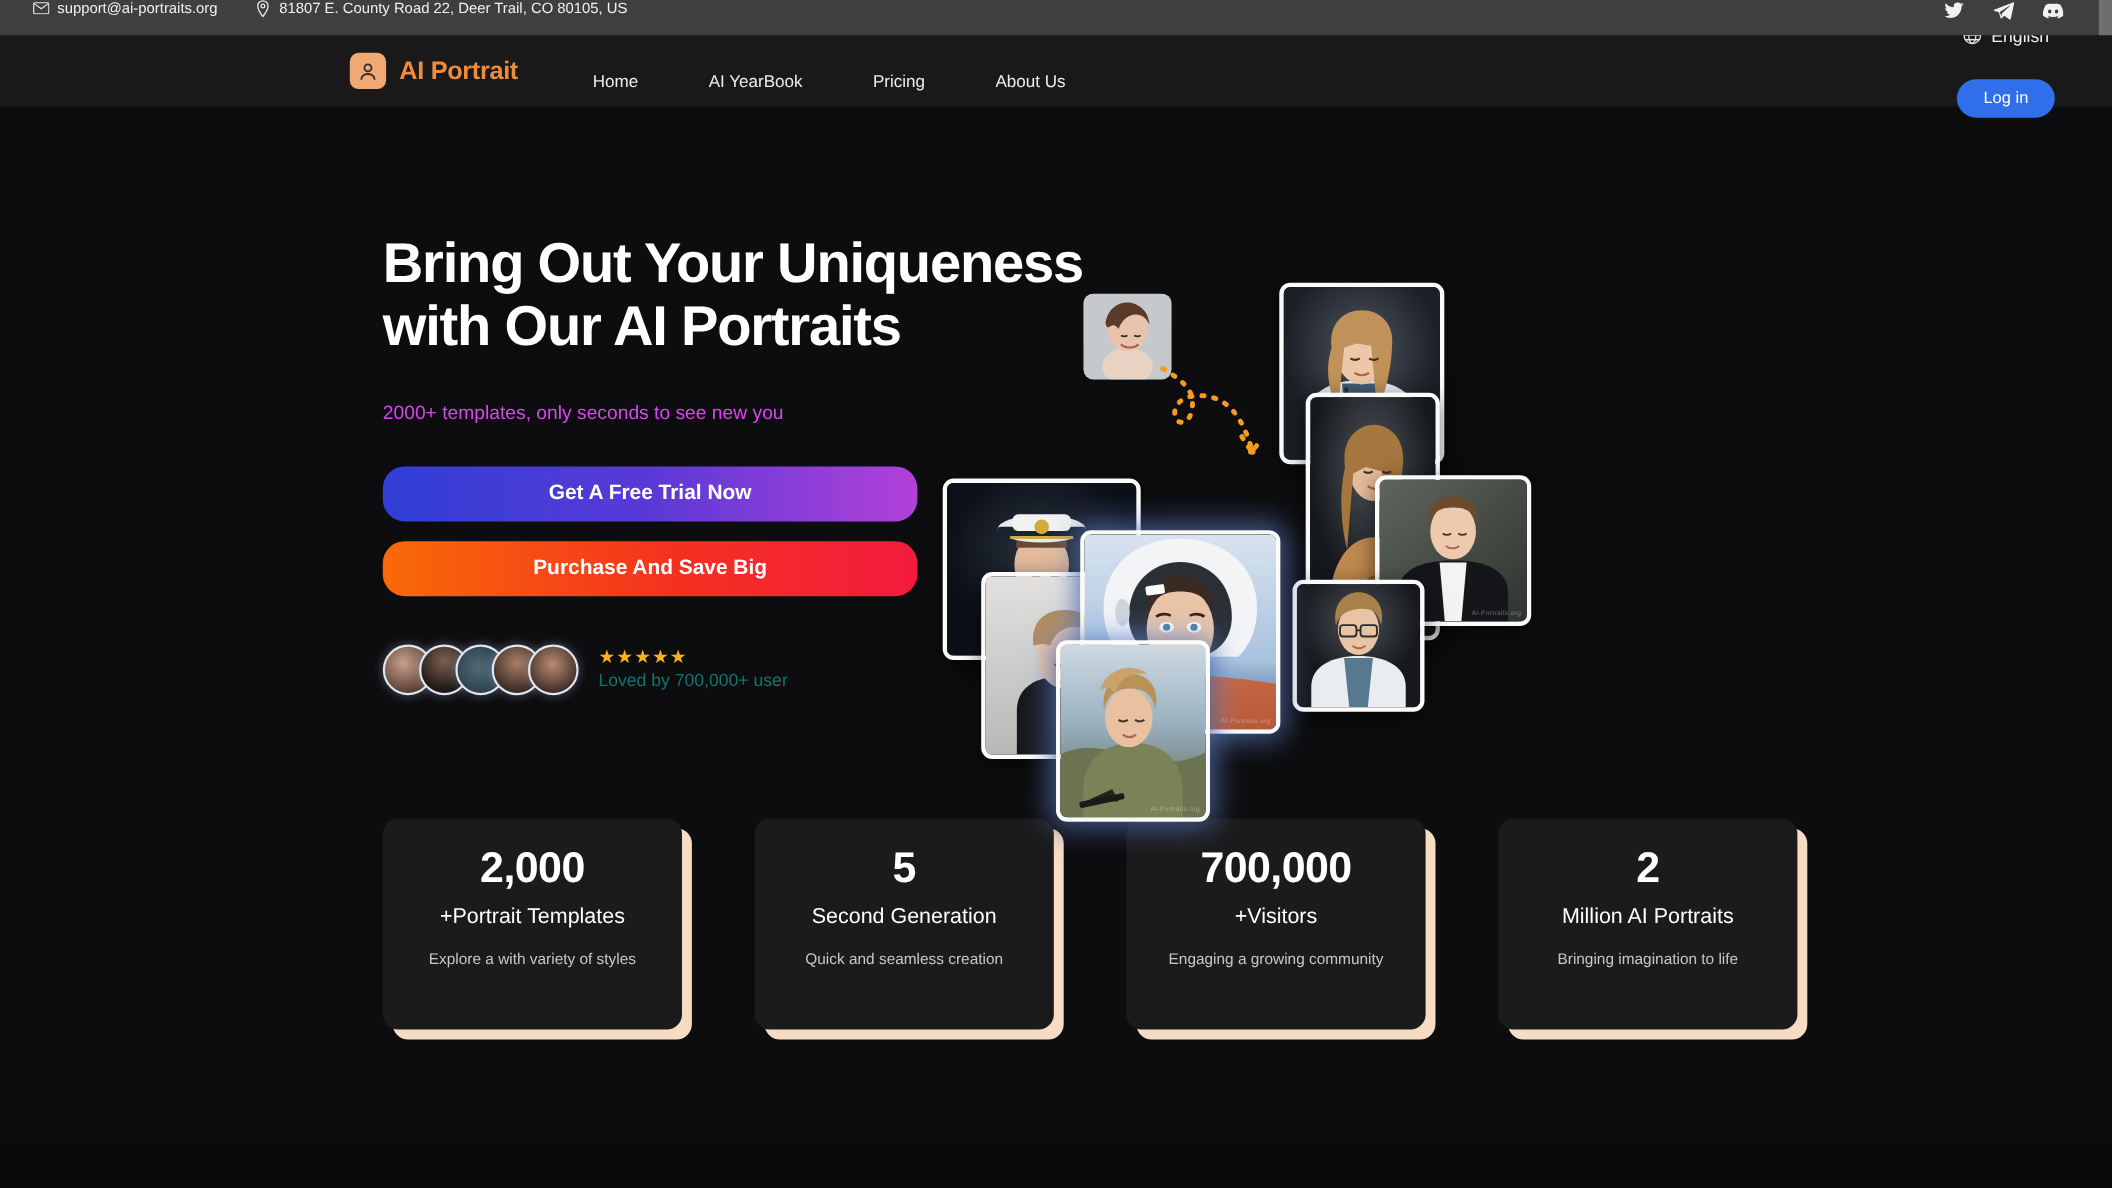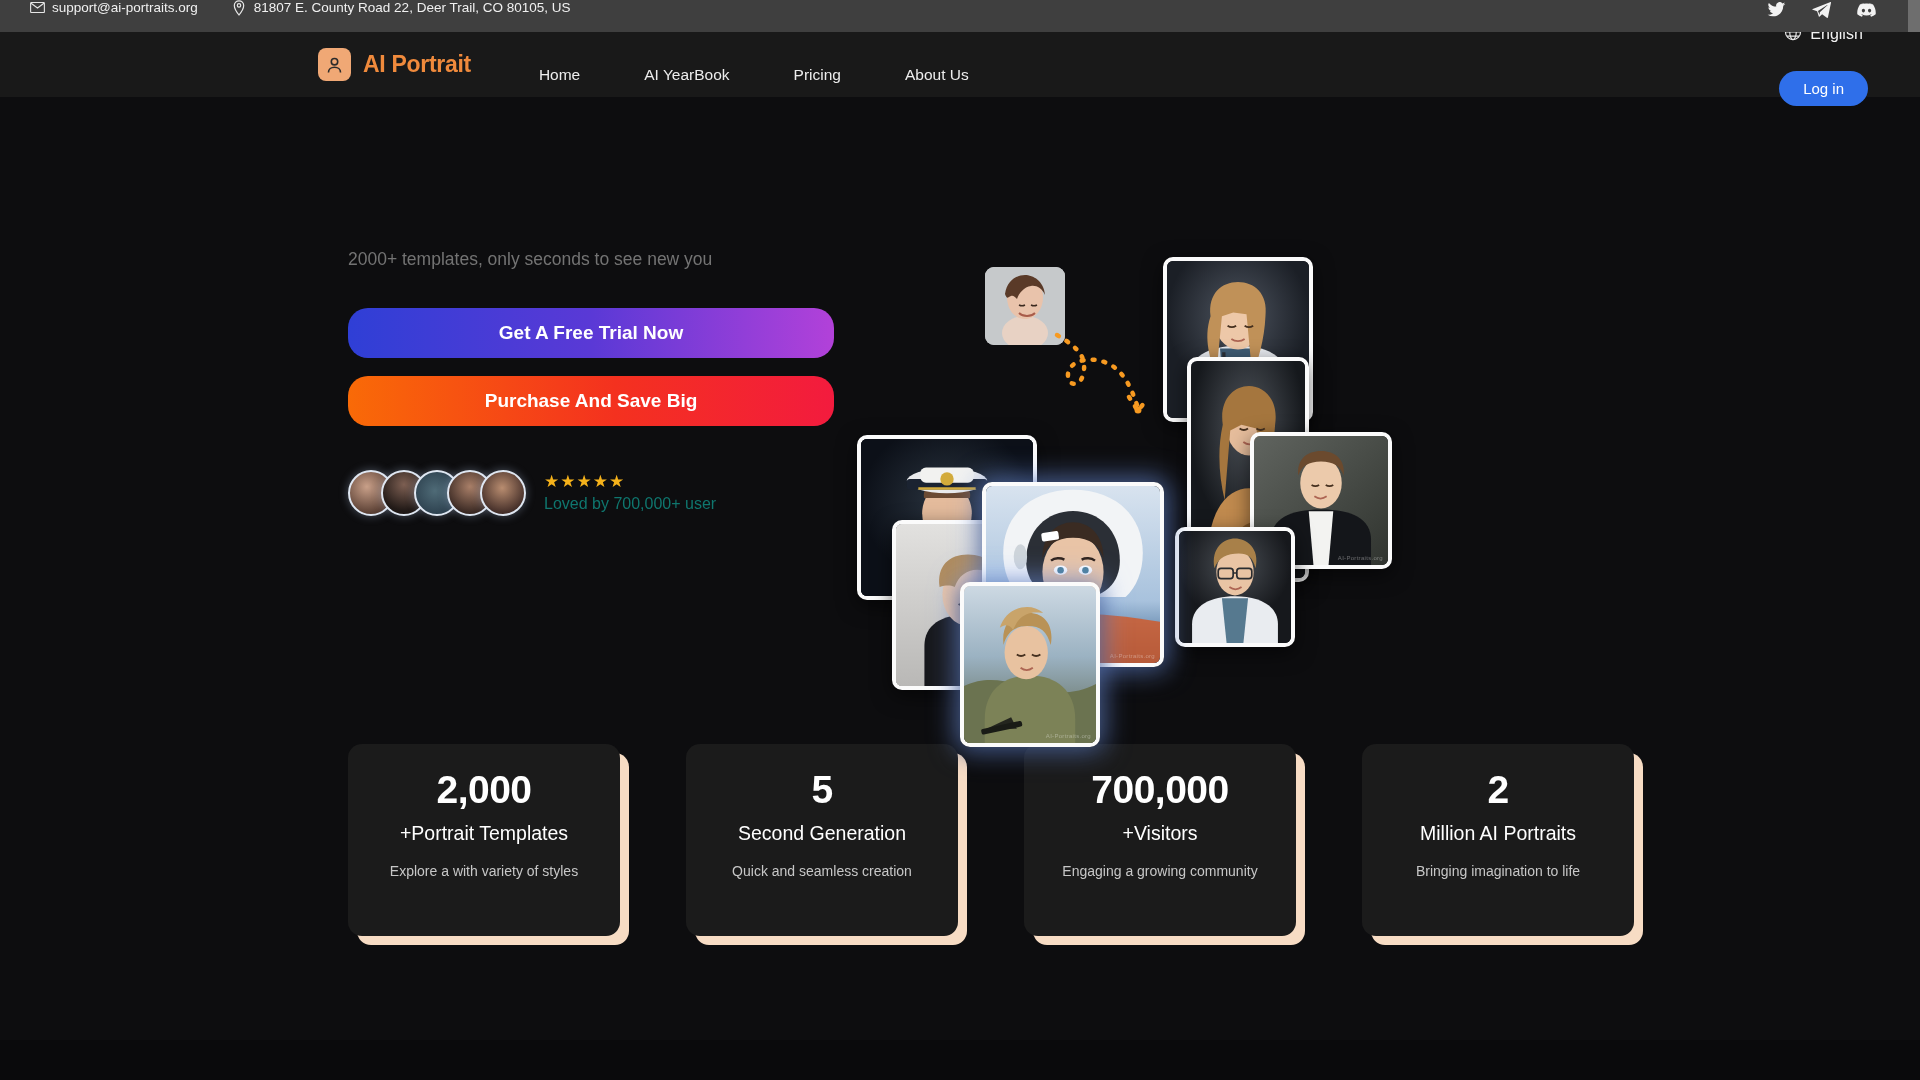--- a/index.html
+++ b/index.html
@@ -65,21 +65,21 @@
     padding: 9px 24px; font-size: 15px; font-family: inherit; cursor: pointer;
   }
 
   
   .hero { position: relative; height: 640px; }
   .hero-copy { position: absolute; left: 348px; top: 113px; width: 700px; }
   h1.headline {
     font-size: 51px; line-height: 1.14; color: #fff; font-weight: 700;
     letter-spacing: -1.1px;
   }
-  .subhead { margin-top: 39px; font-size: 17.5px; color: #737373; }
+  .subhead { margin-top: 39px; font-size: 17.5px; color: #d946ef; }
   .cta-col { margin-top: 38px; display: flex; flex-direction: column; gap: 18px; width: 486px; }
   .cta {
     height: 50px; border: none; border-radius: 20px; cursor: pointer;
     color: #fff; font-size: 19px; font-weight: 700; font-family: inherit;
     display: flex; align-items: center; justify-content: center;
   }
   .cta-trial { background: linear-gradient(90deg, #2f3fd6 0%, #5a39d6 50%, #b241d9 100%); }
   .cta-purchase { background: linear-gradient(90deg, #f96a07 0%, #f4311f 55%, #f31b3e 100%); }
 
   .proof { margin-top: 44px; display: flex; align-items: center; gap: 18px; }
@@ -219,20 +219,24 @@
       </span>
       <span>English</span>
     </div>
     <button class="login-btn">Log in</button>
   </div>
 </div>
 
 <div class="hero">
 
   <div class="hero-copy">
+    <h1 class="headline">
+      <span>Bring Out Your Uniqueness</span><br>
+      <span>with Our AI Portraits</span>
+    </h1>
     <div class="subhead">2000+ templates, only seconds to see new you</div>
 
     <div class="cta-col">
       <button class="cta cta-trial">Get A Free Trial Now</button>
       <button class="cta cta-purchase">Purchase And Save Big</button>
     </div>
 
     <div class="proof">
       <div class="avatars">
         <div class="avatar a1"></div>

